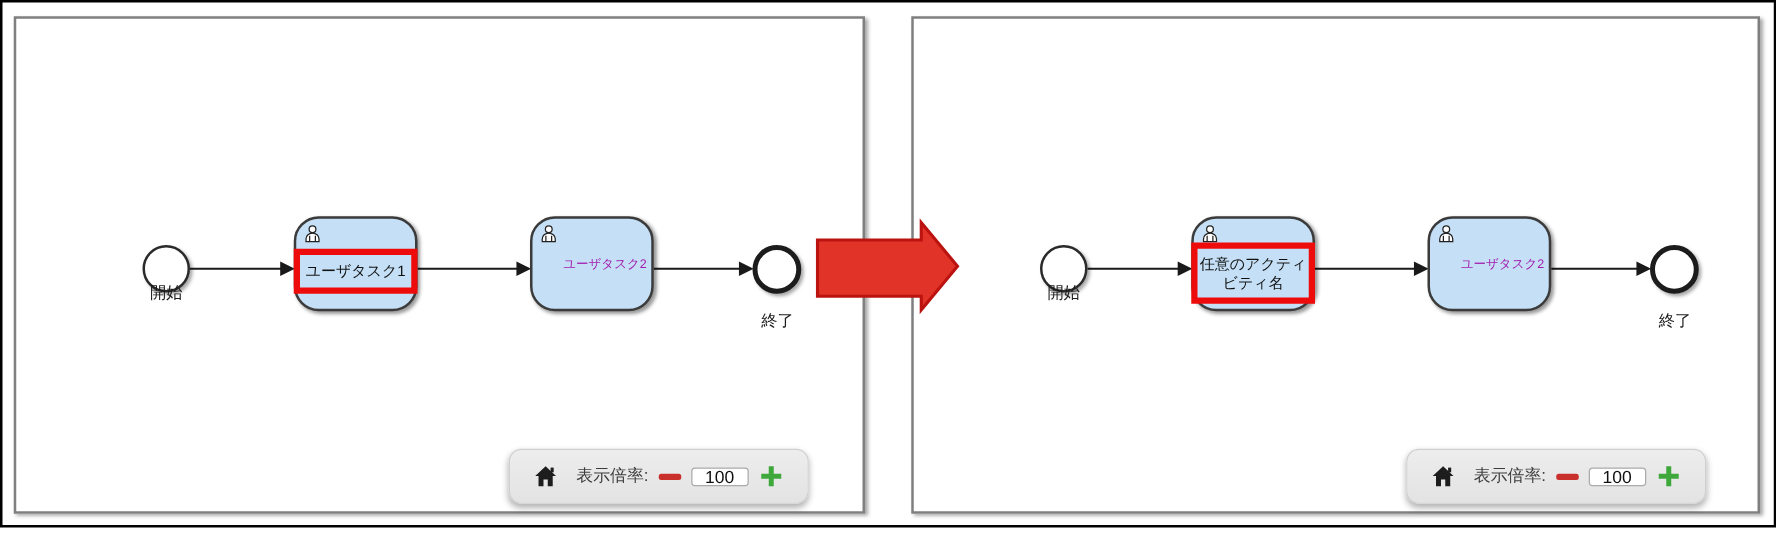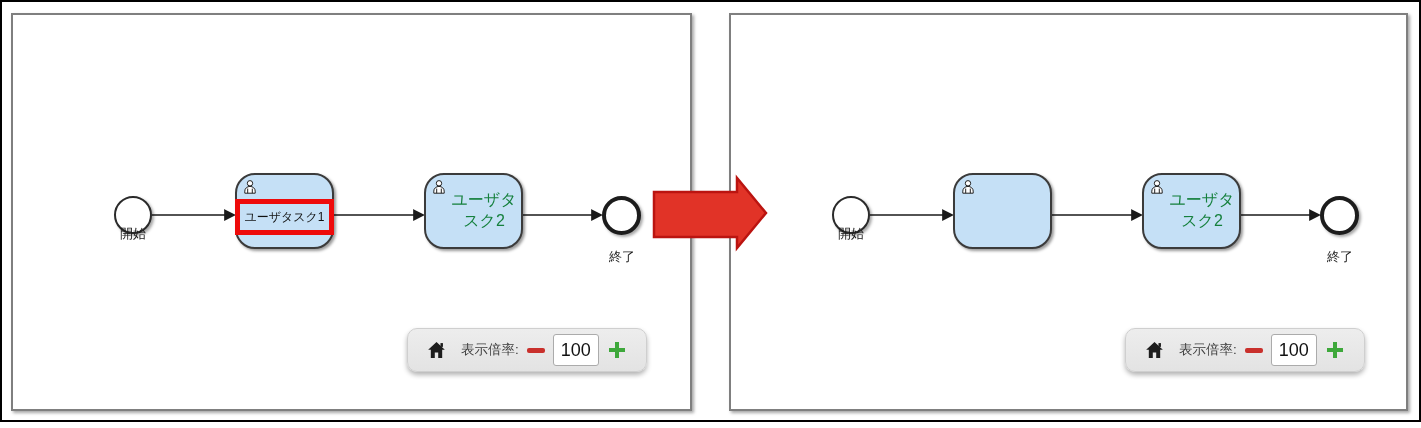--- a/index.html
+++ b/index.html
@@ -33,46 +33,46 @@
   .event-label.end   { left:577px; top:233px; }
 
   .task {
     position:absolute; top:158px; width:99px; height:76px;
     background:#c5e0f6; border:2px solid #3b3b3b; border-radius:20px;
     box-shadow:2px 2px 3px rgba(0,0,0,0.4);
     display:flex; align-items:center; justify-content:center;padding-left:21px;
   }
   .task.t1 { left:222px; }
   .task.t2 { left:411px; }
-  .task-label { font-size:16px; color:#15803d; text-align:center; line-height:1.3; }
+  .task-label { font-size:10px; color:#a21caf; text-align:center; line-height:1.3; }
 
   .person-icon { position:absolute; left:5px; top:4px; width:16px; height:16px; }
 
   .highlight {
     position:absolute; left:-2px; width:99px; border:5px solid #ee0b0b;
     display:flex; align-items:center; justify-content:center; text-align:center;
     font-size:12px; color:#111; line-height:1.25; z-index:3;
   }
   .highlight.one-line { top:24px; height:36px; white-space:nowrap; }
   .highlight.two-line { top:19px; height:49px; }
 
   .zoombar {
-    position:absolute; left:394px; top:313px; width:240px; height:44px;
+    position:absolute; left:394px; top:344px; width:240px; height:44px;
     background:linear-gradient(#ededed,#e3e3e3); border:1px solid #cfcfcf; border-radius:10px;
     box-shadow:0 3px 5px rgba(0,0,0,0.3);
     display:flex; align-items:center; padding:0 12px 0 19px;
   }
   .home-icon { width:19px; height:18px; flex:none; cursor:pointer; }
   .zlabel { font-size:13.5px; color:#3c3c3c; margin-left:15px; white-space:nowrap; }
   .minus-btn {
     width:18px; height:5px; background:#c9302c; border-radius:2px; margin-left:8px; flex:none; cursor:pointer;
   }
   .zinput {
-    width:46px; height:32px; margin-left:8px; border:1px solid #ababab; border-radius:3px;
-    background:#fff; text-align:center; font-size:18px; color:#111;
+    width:46px; height:15px; margin-left:8px; border:1px solid #ababab; border-radius:3px;
+    background:#fff; text-align:center; font-size:14px; color:#111;
     font-family:"Liberation Sans","DejaVu Sans",sans-serif; flex:none;
   }
   .plus-icon { width:18px; height:18px; margin-left:9px; flex:none; cursor:pointer; }
 
   .transform-arrow { position:absolute; left:645px; top:170px; width:135px; height:90px; z-index:10; }
 </style>
 </head>
 <body>
 
 <div class="stage">
@@ -153,20 +153,23 @@
 
     <div class="task t1">
       <svg class="person-icon" viewBox="0 0 16 16">
         <g fill="#ffffff" stroke="#222222" stroke-width="1">
           <path d="M2.8 14.2 v-2.1 a5.2 4.7 0 0 1 10.4 0 v2.1 z"></path>
           <circle cx="8" cy="4.3" r="2.7"></circle>
           <line x1="5.7" y1="9.6" x2="5.7" y2="14.2"></line>
           <line x1="10.3" y1="9.6" x2="10.3" y2="14.2"></line>
         </g>
       </svg>
+      <div class="highlight two-line">
+        <span>任意のアクティビティ名</span>
+      </div>
     </div>
 
     <div class="task t2">
       <svg class="person-icon" viewBox="0 0 16 16">
         <g fill="#ffffff" stroke="#222222" stroke-width="1">
           <path d="M2.8 14.2 v-2.1 a5.2 4.7 0 0 1 10.4 0 v2.1 z"></path>
           <circle cx="8" cy="4.3" r="2.7"></circle>
           <line x1="5.7" y1="9.6" x2="5.7" y2="14.2"></line>
           <line x1="10.3" y1="9.6" x2="10.3" y2="14.2"></line>
         </g>

